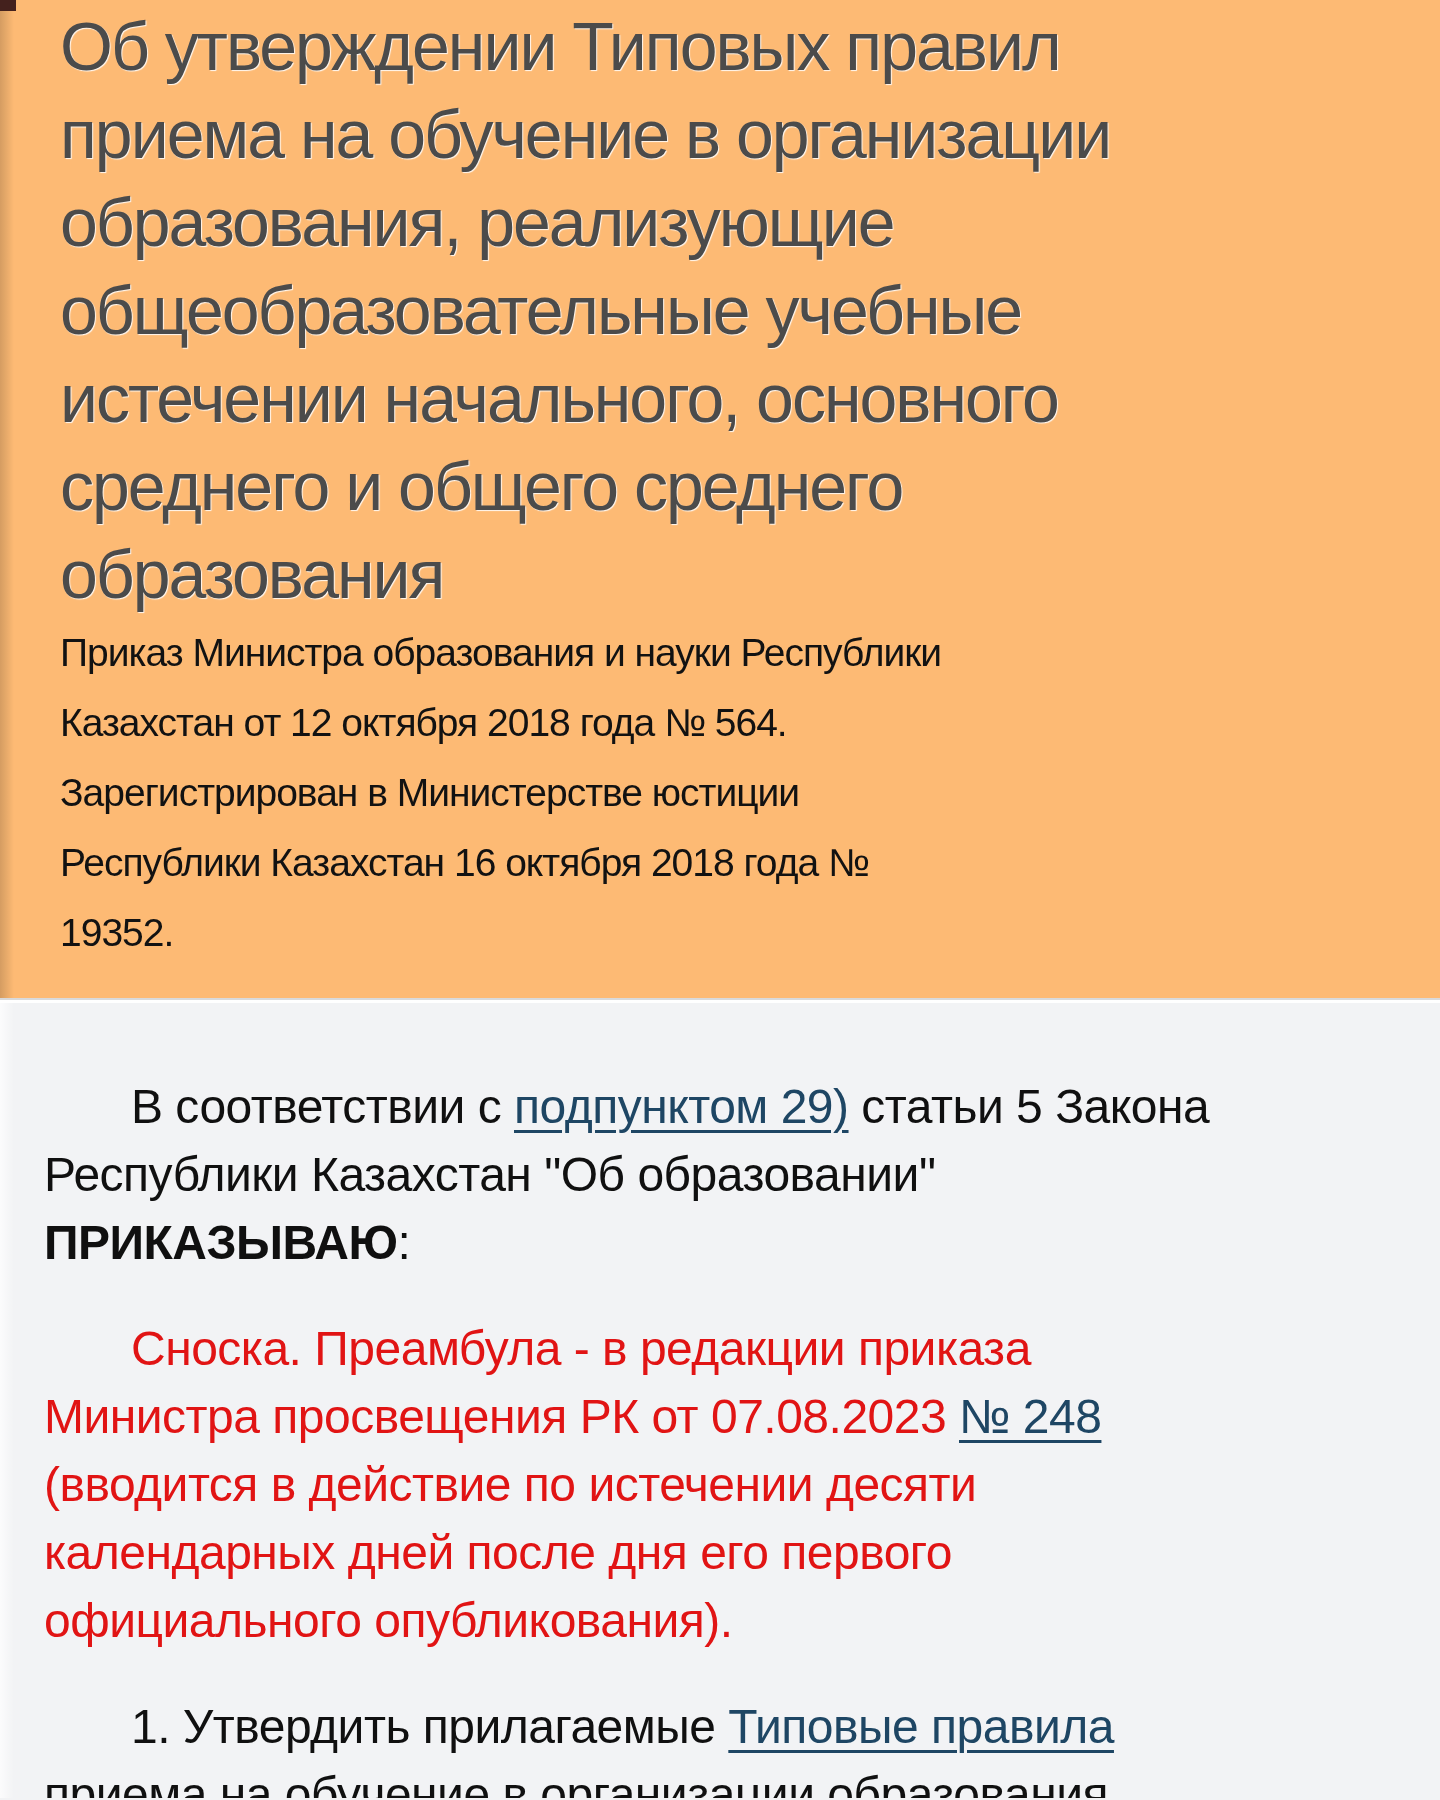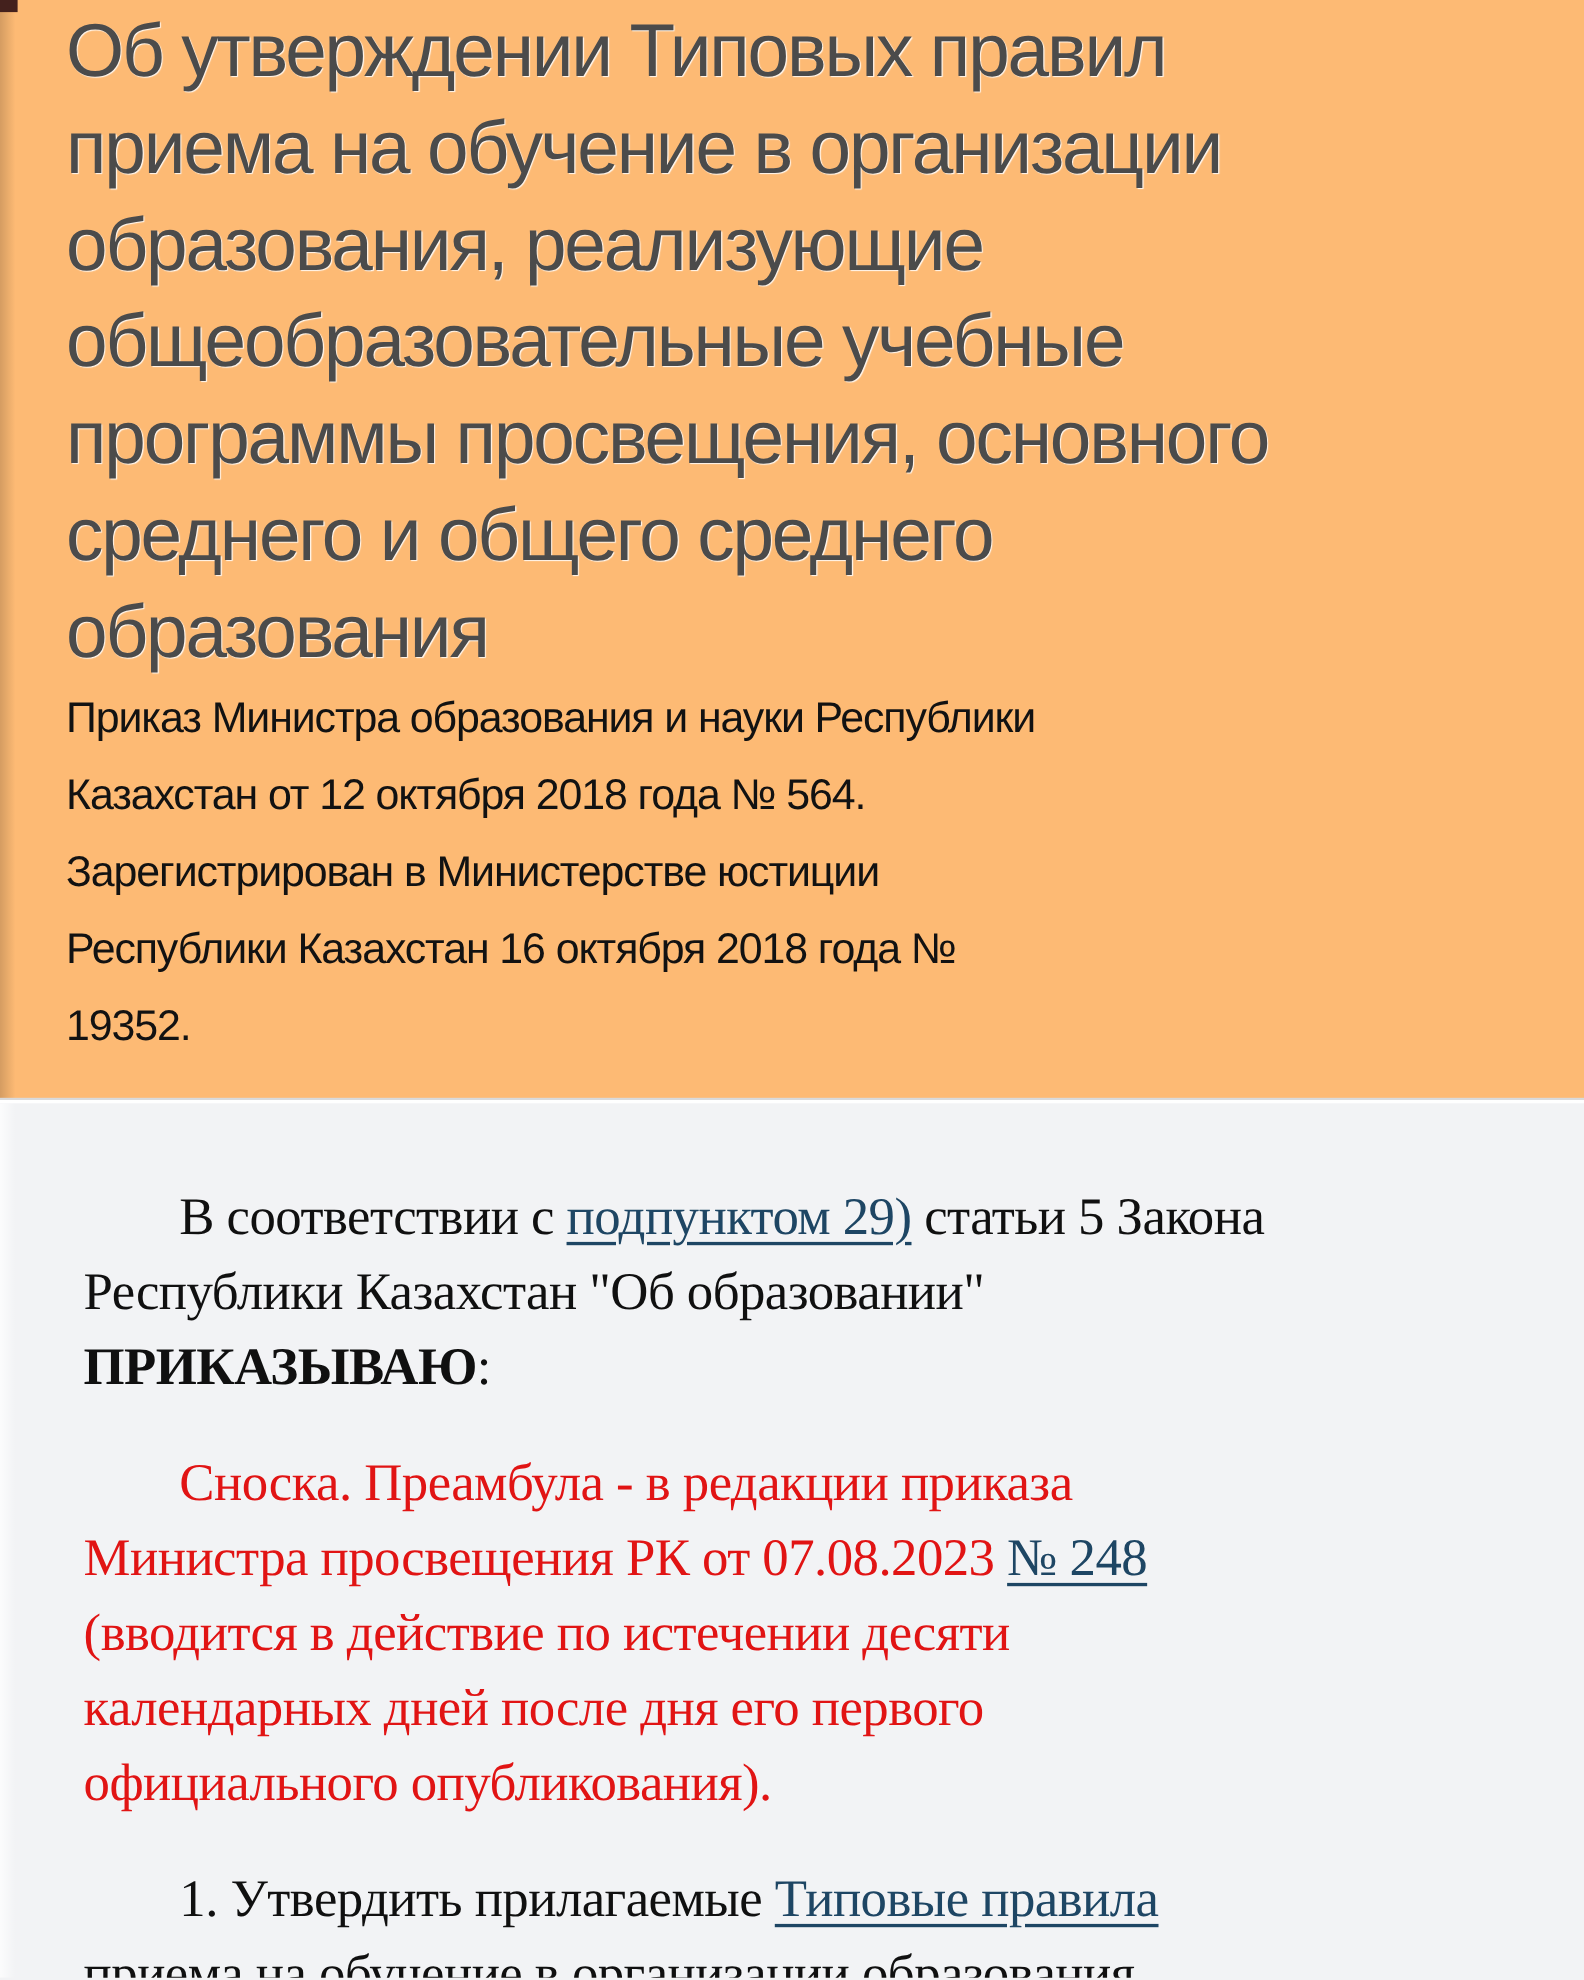--- a/index.html
+++ b/index.html
@@ -44,23 +44,22 @@
     color: #121212;
   }
 
   
   .bot-sec {
     position: relative;
     box-sizing: border-box;
     height: 798px;
     background: #f2f3f5;
     border-top: 3px solid #ffffff;
-    padding: 70px 60px 0 76px;
+    padding: 70px 60px 0 44px;
     overflow: hidden;
-    font-family: Liberation Serif, serif;
   }
   .bot-sec .edge-shade {
     position: absolute; top: 0; left: 0; bottom: 0; width: 14px;
     background: linear-gradient(to right, rgba(255,255,255,0.75), rgba(255,255,255,0));
     pointer-events: none;
   }
   .para {
     margin: 0 0 38px 0;
     font-size: 48px;
     line-height: 68px;
@@ -89,21 +88,21 @@
 </head>
 <body>
 
 <section class="top-sec">
   <div class="edge-shade"></div>
   <h1 class="doc-title">
       <div>Об утверждении Типовых правил</div>
       <div>приема на обучение в организации</div>
       <div>образования, реализующие</div>
       <div>общеобразовательные учебные</div>
-      <div>программы просвещения, основного</div>
+      <div>истечении начального, основного</div>
       <div>среднего и общего среднего</div>
       <div>образования</div>
     </h1>
   <div class="doc-subtitle">
       <div>Приказ Министра образования и науки Республики</div>
       <div>Казахстан от 12 октября 2018 года № 564.</div>
       <div>Зарегистрирован в Министерстве юстиции</div>
       <div>Республики Казахстан 16 октября 2018 года №</div>
       <div>19352.</div>
     </div>

